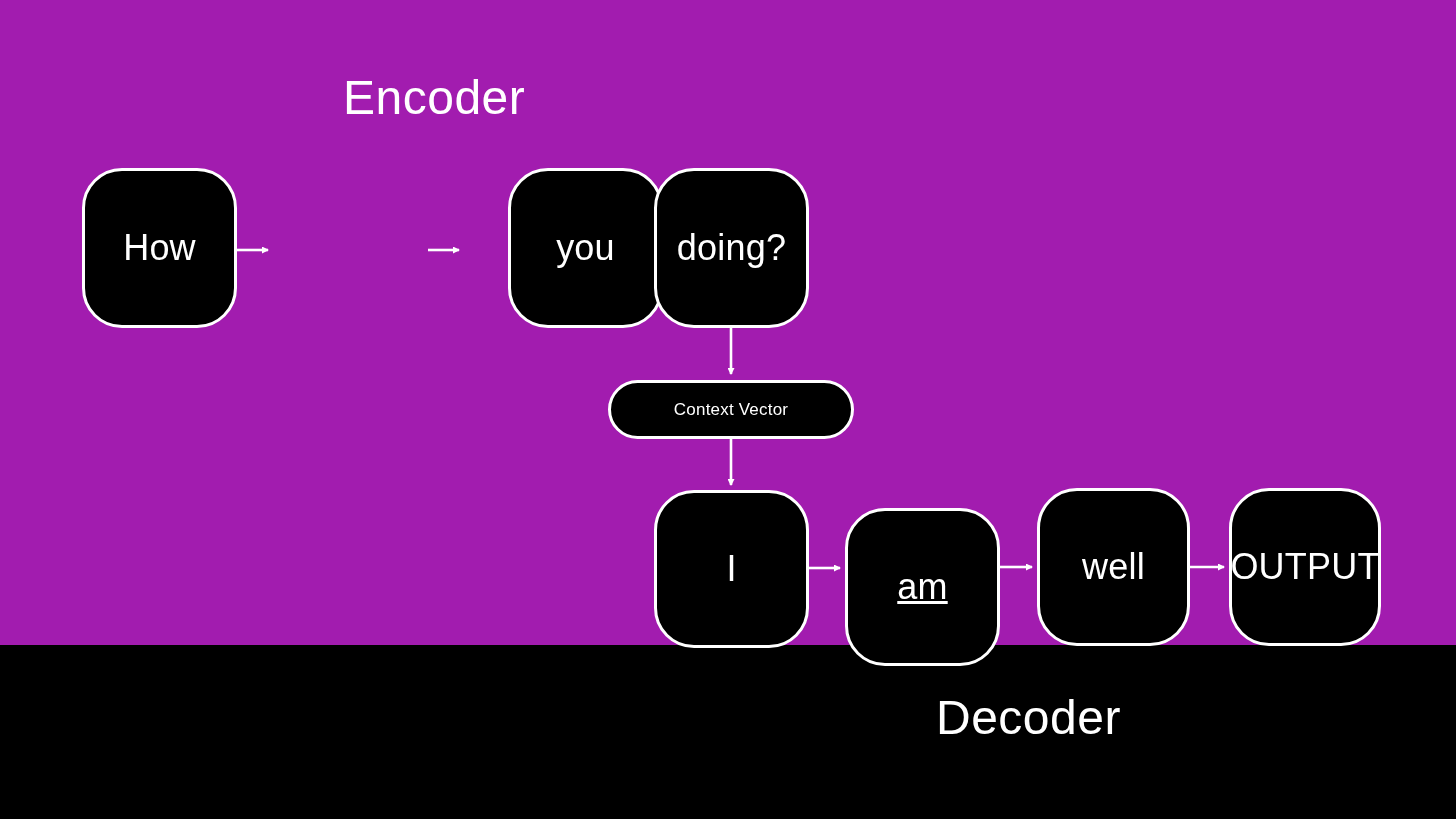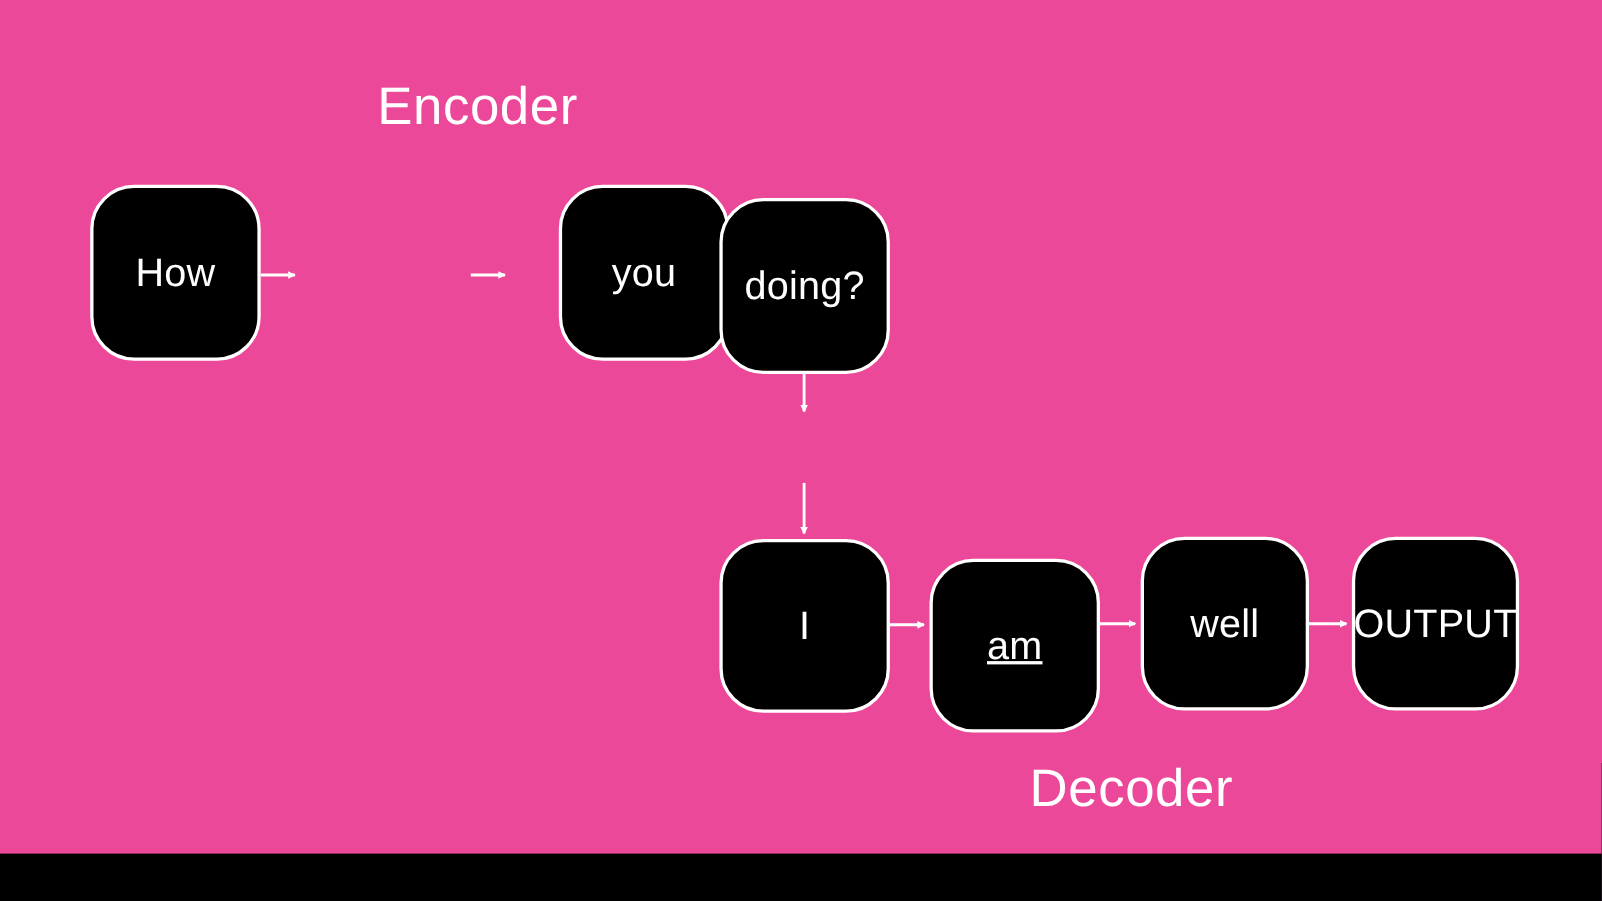--- a/index.html
+++ b/index.html
@@ -14,22 +14,22 @@
     overflow: hidden;
     font-family: "Liberation Sans", "DejaVu Sans", sans-serif;
     color: #ffffff;
     position: relative;
   }
   #canvas {
     position: absolute;
     left: 0;
     top: 0;
     width: 1456px;
-    height: 776px;
-    background: #ec4899;
+    height: 645px;
+    background: #a21caf;
   }
   svg#edges {
     position: absolute;
     left: 0;
     top: 0;
     width: 1456px;
     height: 819px;
     pointer-events: none;
   }
   .node {
@@ -72,21 +72,21 @@
     line-height: 1;
     color: #ffffff;
     white-space: nowrap;
     letter-spacing: 0.5px;
   }
 
   
   #enc-0 { left: 82px;  top: 168px; width: 155px; height: 160px; }
   #enc-1 { left: 273px; top: 168px; width: 155px; height: 160px; }
   #enc-2 { left: 464px; top: 168px; width: 155px; height: 160px; margin-left: 44px; }
-  #enc-3 { left: 654px; top: 168px; width: 155px; height: 160px; margin-top: 12px; }
+  #enc-3 { left: 654px; top: 168px; width: 155px; height: 160px; }
 
   #ctx-pill { left: 608px; top: 380px; width: 246px; height: 59px; }
 
   #dec-0 { left: 654px;  top: 490px; width: 155px; height: 158px; }
   #dec-1 { left: 845px;  top: 508px; width: 155px; height: 158px; text-decoration: underline; }
   #dec-2 { left: 1037px; top: 488px; width: 153px; height: 158px; }
   #dec-3 { left: 1229px; top: 488px; width: 152px; height: 158px; }
 
   #encoder-title { left: 343px; top: 74px; }
   #decoder-title { left: 936px; top: 694px; }
@@ -121,20 +121,23 @@
   <div class="node" id="enc-0">
     <span class="node-label">How</span>
   </div>
   <div class="node" id="enc-2">
     <span class="node-label">you</span>
   </div>
   <div class="node" id="enc-3">
     <span class="node-label">doing?</span>
   </div>
 
+  <div class="pill" id="ctx-pill">
+    <span class="pill-label">Context Vector</span>
+  </div>
 
   <div class="node" id="dec-0">
     <span class="node-label">I</span>
   </div>
   <div class="node" id="dec-1">
     <span class="node-label">am</span>
   </div>
   <div class="node" id="dec-3">
     <span class="node-label">OUTPUT</span>
   </div>

